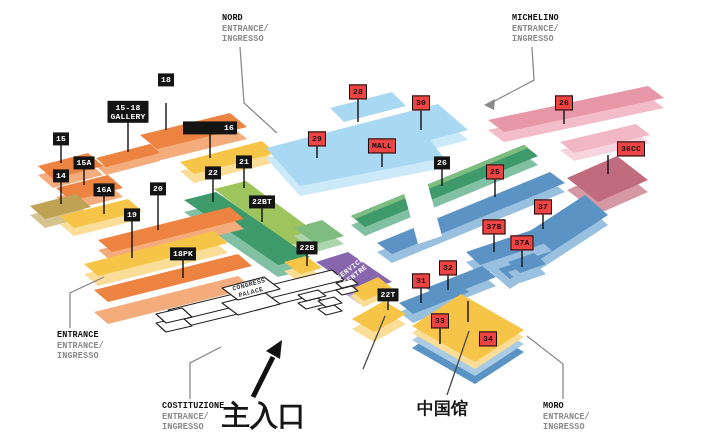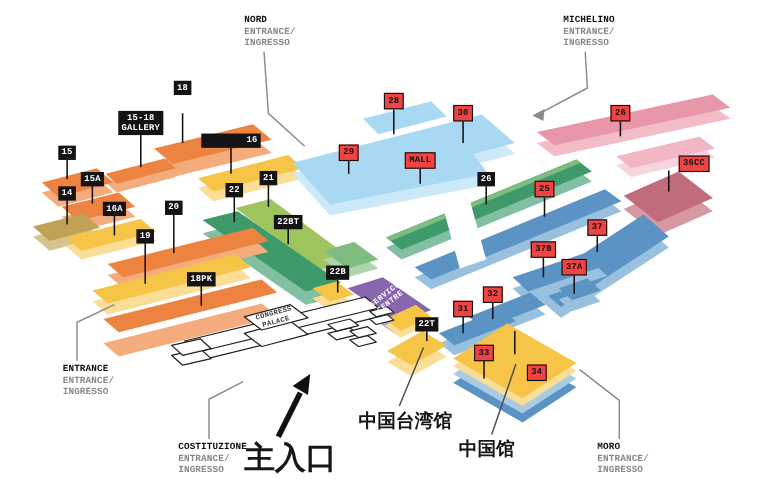--- a/index.html
+++ b/index.html
@@ -165,21 +165,20 @@
     <div class="ent-sub">ENTRANCE/</div>
     <div class="ent-sub">INGRESSO</div>
   </div>
   <div class="entrance" style="left:543px;top:401px">
     <div class="ent-name">MORO</div>
     <div class="ent-sub">ENTRANCE/</div>
     <div class="ent-sub">INGRESSO</div>
   </div>
 
   <div class="cjk big" style="left:222px;top:397px">主入口</div>
-  <div class="cjk mid" style="left:326px;top:371px">中国台湾馆</div>
   <div class="cjk mid" style="left:417px;top:397px">中国馆</div>
 
   <div class="rot-label" id="service-centre-label" style="left:353px;top:272px">
     <div>SERVICE</div>
     <div>CENTRE</div>
   </div>
   <div class="rot-label" id="congress-palace-label" style="left:250px;top:289px">
     <div>CONGRESS</div>
     <div>PALACE</div>
   </div>

